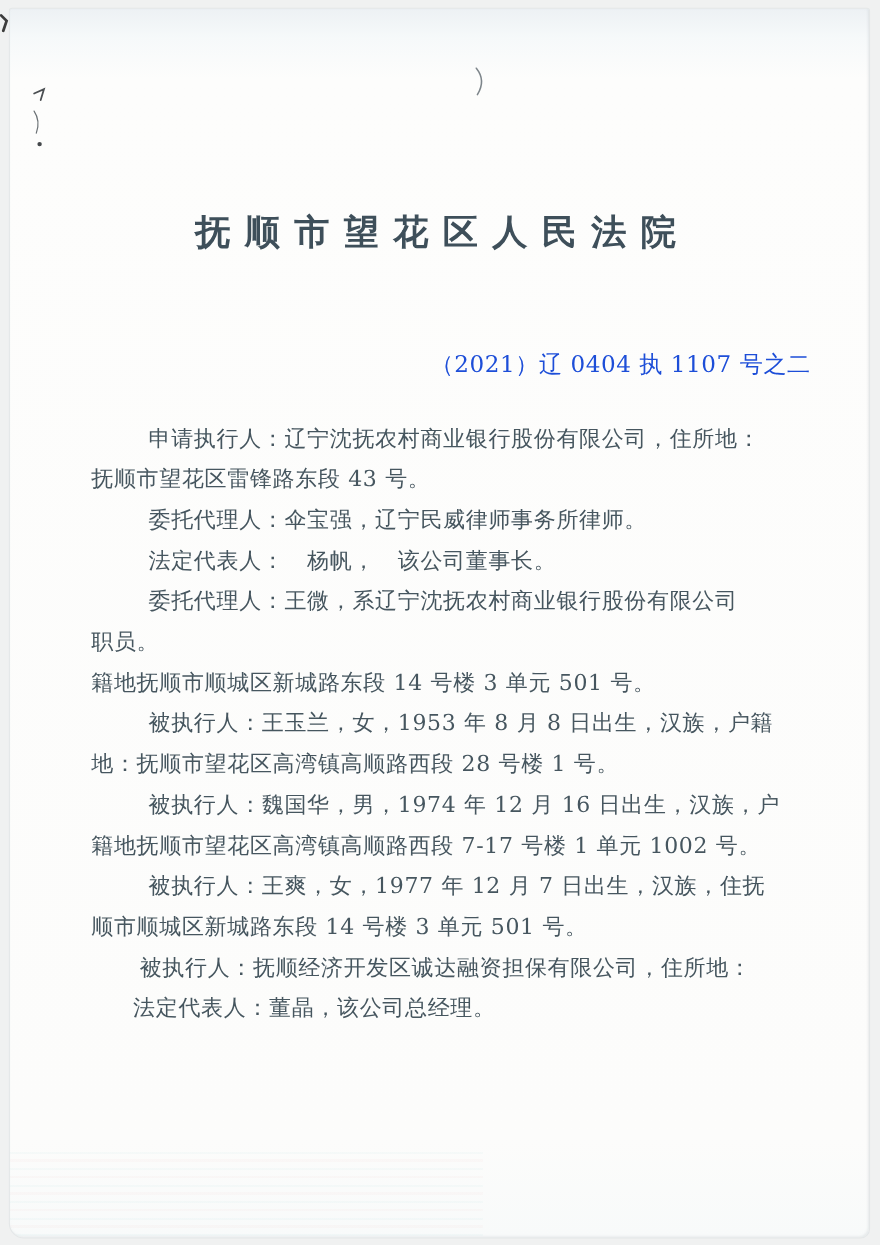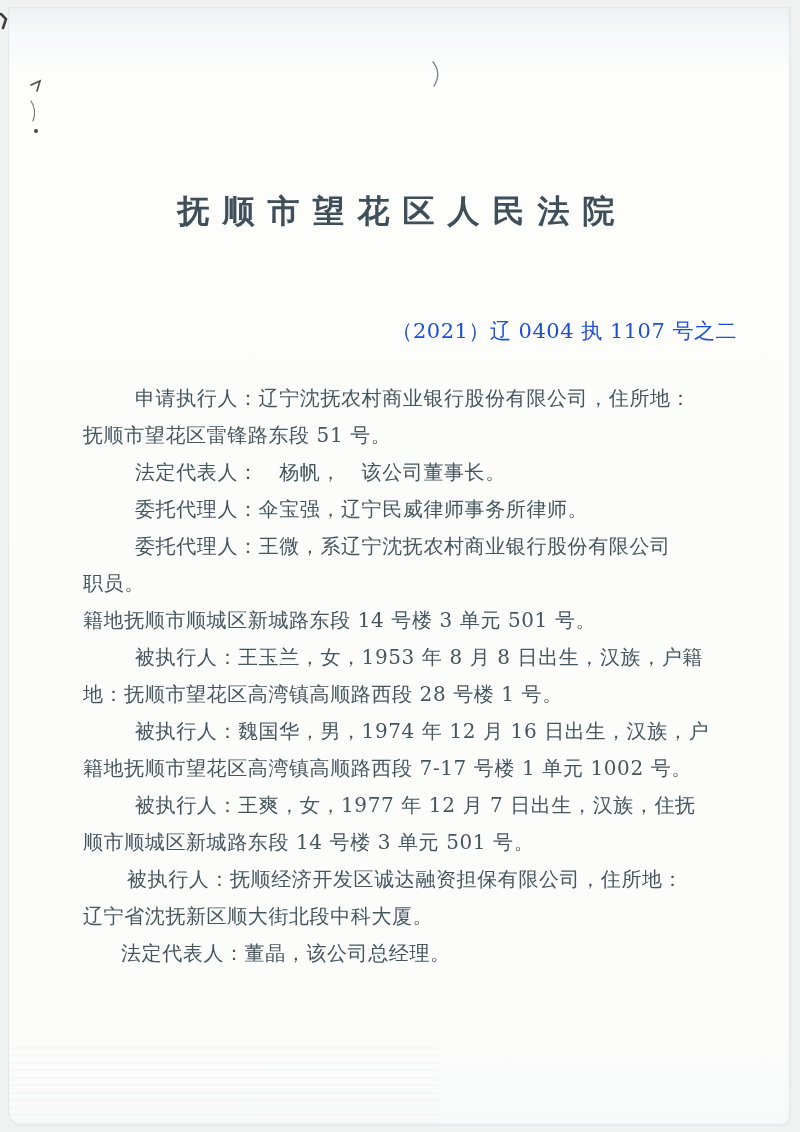--- a/index.html
+++ b/index.html
@@ -98,30 +98,29 @@
   </svg>
 
   <div class="titles">
     <h1 class="court-name">抚顺市望花区人民法院</h1>
   </div>
 
   <div class="case-number">（2021）辽 0404 执 1107 号之二</div>
 
   <div class="body-lines">
     <div class="line ind">申请执行人：辽宁沈抚农村商业银行股份有限公司，住所地：</div>
-    <div class="line">抚顺市望花区雷锋路东段 51 号。</div>
+    <div class="line">抚顺市望花区雷锋路东段 43 号。</div>
+    <div class="line ind">委托代理人：伞宝强，辽宁民威律师事务所律师。</div>
     <div class="line ind">法定代表人：　杨帆，　该公司董事长。</div>
-    <div class="line ind">委托代理人：伞宝强，辽宁民威律师事务所律师。</div>
     <div class="line ind">委托代理人：王微，系辽宁沈抚农村商业银行股份有限公司</div>
     <div class="line">职员。</div>
     <div class="line">籍地抚顺市顺城区新城路东段 14 号楼 3 单元 501 号。</div>
     <div class="line ind">被执行人：王玉兰，女，1953 年 8 月 8 日出生，汉族，户籍</div>
     <div class="line">地：抚顺市望花区高湾镇高顺路西段 28 号楼 1 号。</div>
     <div class="line ind">被执行人：魏国华，男，1974 年 12 月 16 日出生，汉族，户</div>
     <div class="line">籍地抚顺市望花区高湾镇高顺路西段 7-17 号楼 1 单元 1002 号。</div>
     <div class="line ind">被执行人：王爽，女，1977 年 12 月 7 日出生，汉族，住抚</div>
     <div class="line">顺市顺城区新城路东段 14 号楼 3 单元 501 号。</div>
     <div class="line ind-sm">被执行人：抚顺经济开发区诚达融资担保有限公司，住所地：</div>
-    <div class="line">辽宁省沈抚新区顺大街北段中科大厦。</div>
     <div class="line ind-xs">法定代表人：董晶，该公司总经理。</div>
   </div>
 
 </div>
 
 </body></html>

